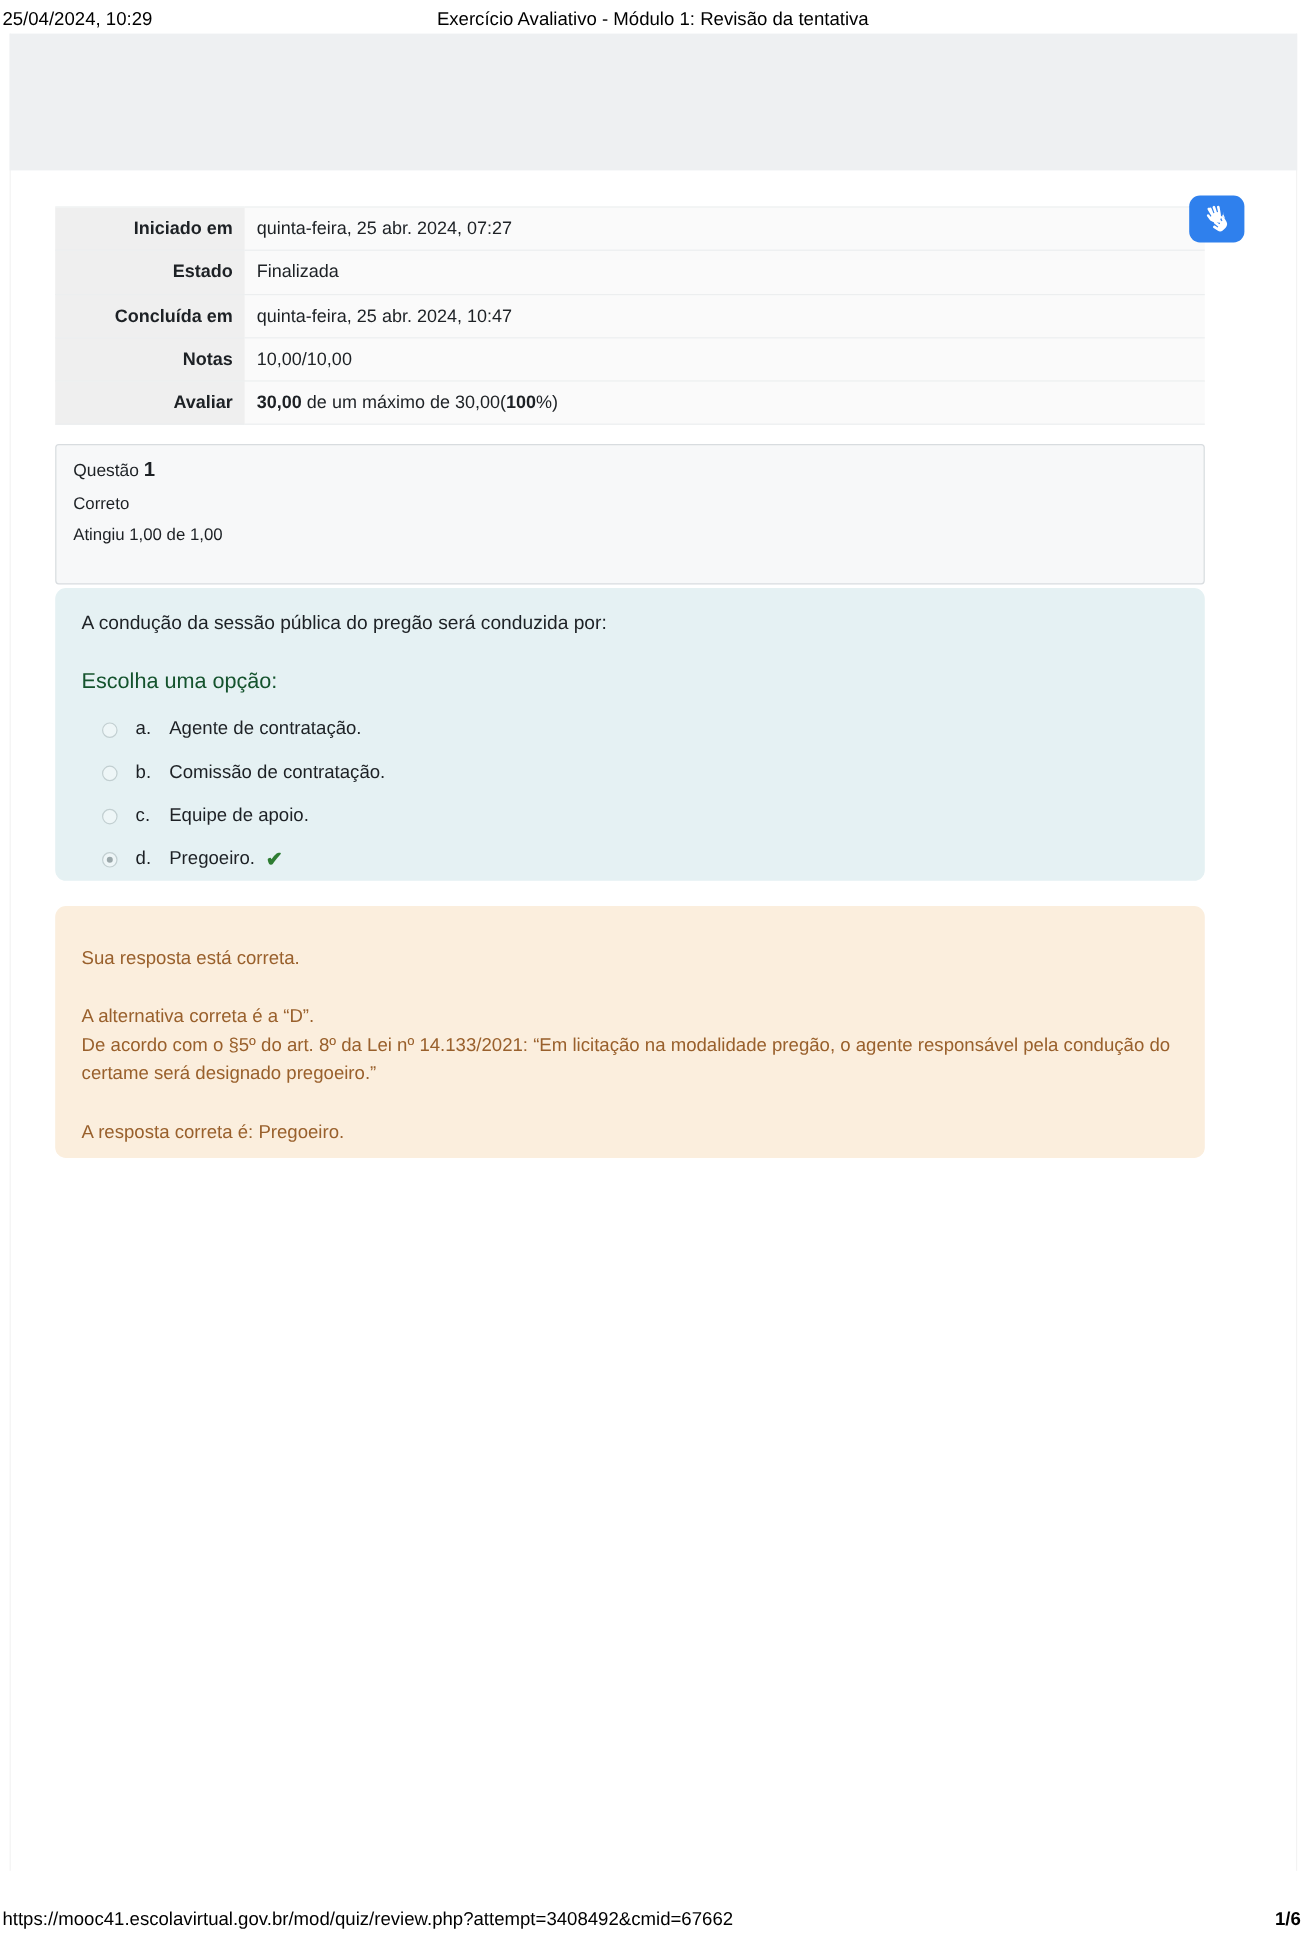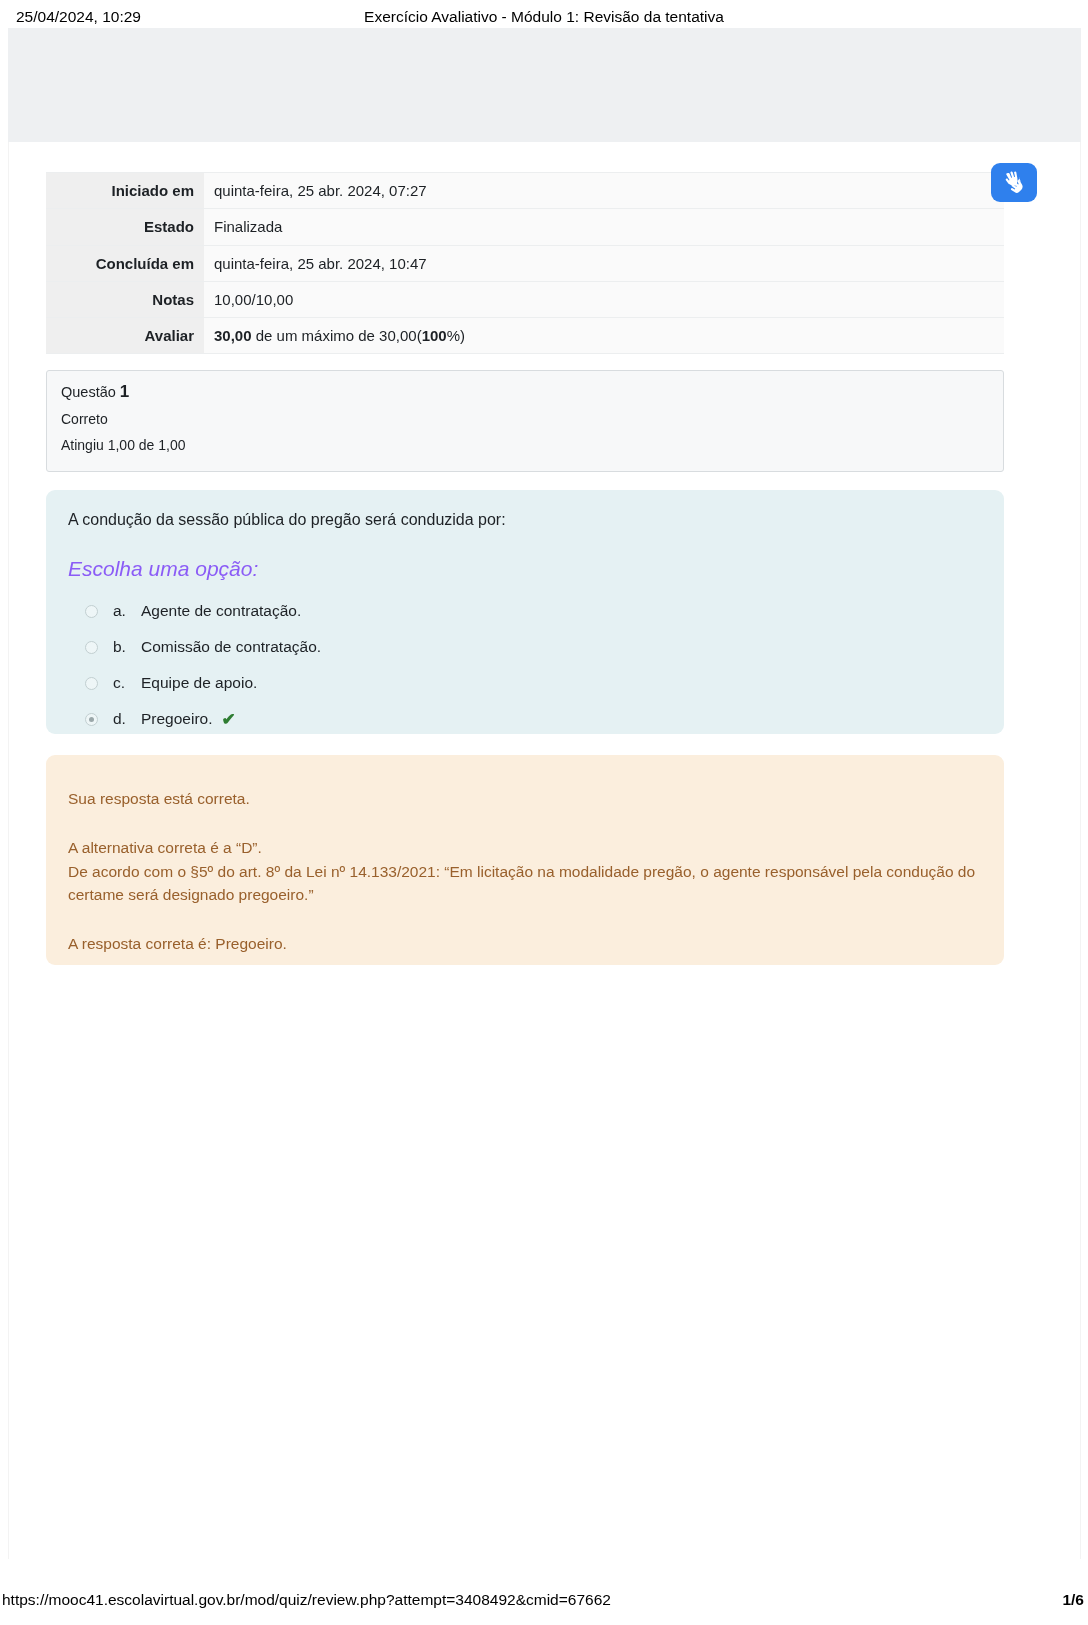--- a/index.html
+++ b/index.html
@@ -19,21 +19,21 @@
   
   .print-header {
     position: absolute;
     top: 6px; left: 0; right: 0;
     height: 22px;
     display: flex;
     align-items: center;
     font-size: 15.5px;
     color: #000000;
   }
-  .print-header .ph-date { position: absolute; left: 16px; text-align: right; }
+  .print-header .ph-date { position: absolute; left: 2px; text-align: right; }
   .print-header .ph-title {
     position: absolute;
     left: 0; right: 0;
     text-align: center;
   }
 
   
   .page-frame {
     position: absolute;
     left: 8px; top: 28px;
@@ -103,21 +103,21 @@
     line-height: 1.42;
   }
   .summary-table tr.tall th, .summary-table tr.tall td { height: 54px; }
   .summary-table td b { font-weight: bold; }
 
   
   .q-info {
     position: absolute;
     left: 46px; top: 370px;
     width: 958px;
-    height: 102px;
+    height: 117px;
     background: #f7f8f9;
     border: 1px solid #d8dcdf;
     border-radius: 3px;
     padding: 11px 14px;
   }
   .q-info .q-no {
     font-size: 14.5px;
     color: #1d2125;
     margin-bottom: 9px;
   }
@@ -141,24 +141,23 @@
     background: #e5f1f3;
     border-radius: 9px;
     padding: 21px 22px 16px 22px;
   }
   .q-text {
     font-size: 16px;
     color: #1d2125;
     margin: 0 0 28px 0;
   }
   .choose-label {
-    font-size: 21px;
-    color: #8b5cf6;
+    font-size: 18px;
+    color: #14532d;
     margin: 0 0 12px 0;
-    font-style: italic;
   }
   .opt-list { margin: 0; padding: 0; list-style: none; }
   .opt-row {
     display: flex;
     align-items: center;
     height: 36px;
     font-size: 15.5px;
     color: #1d2125;
   }
   .radio {

